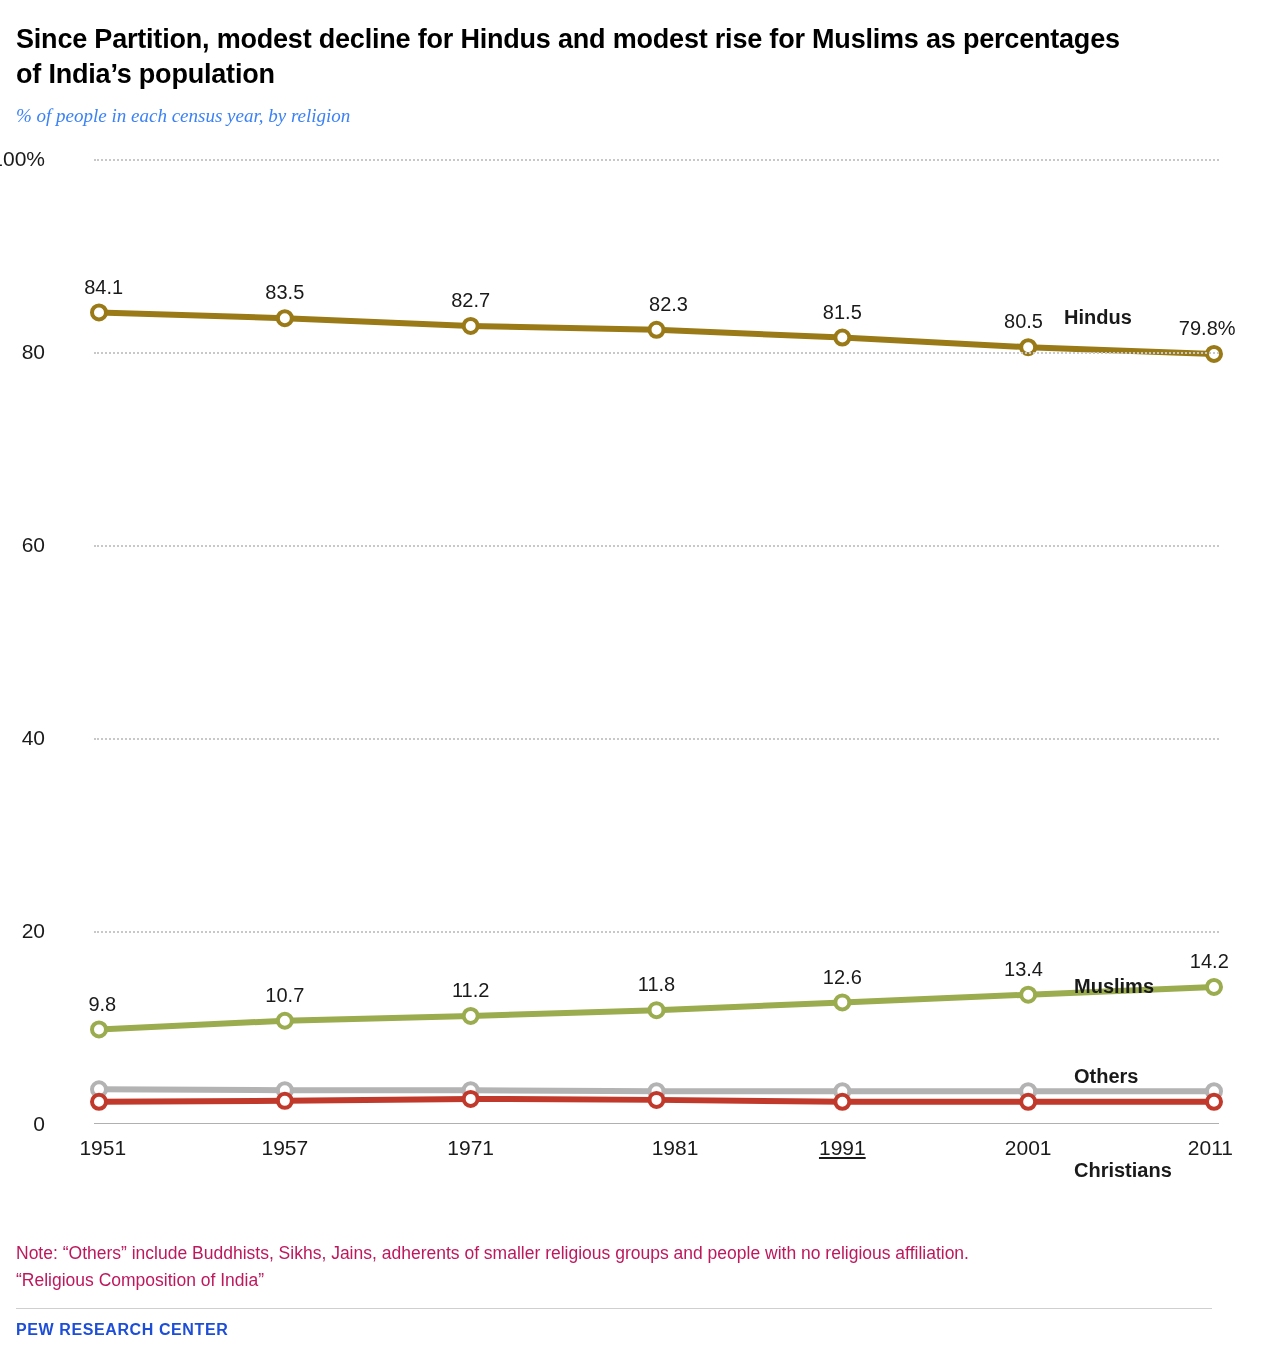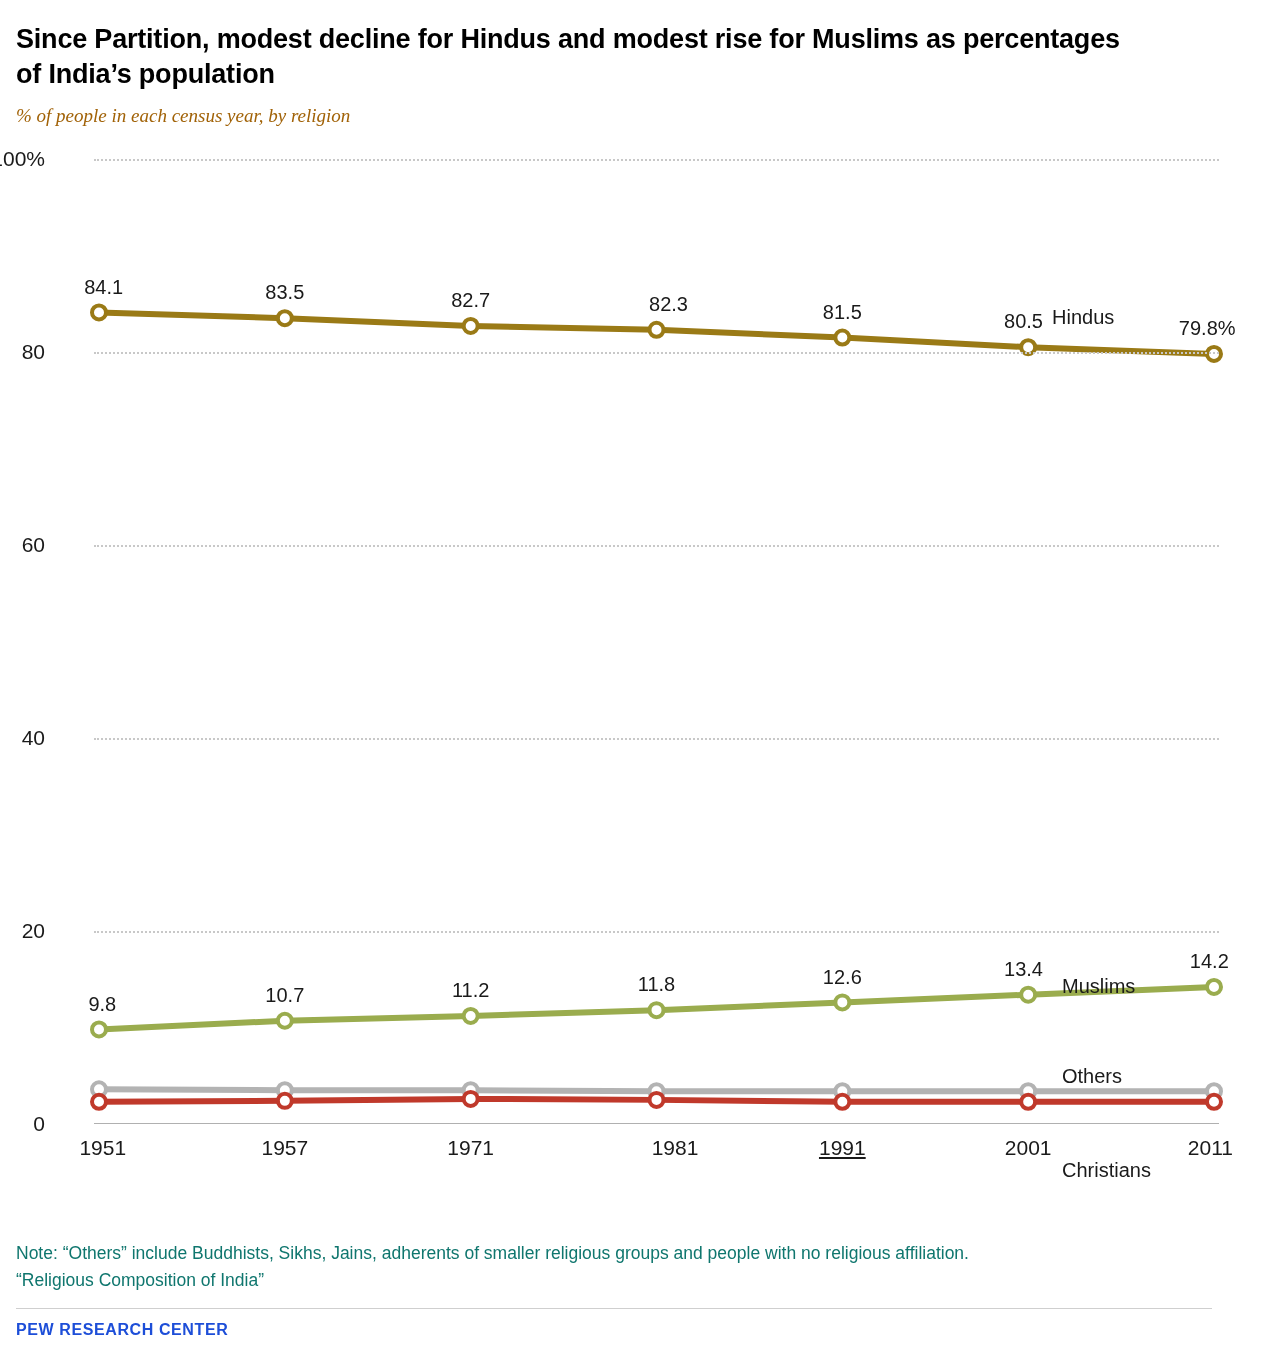--- a/index.html
+++ b/index.html
@@ -28,21 +28,21 @@
     line-height: 1.28;
     letter-spacing: -0.2px;
     color: #000000;
     margin: 22px 0 0 0;
     max-width: 1120px;
   }
   .subtitle {
     font-family: "Liberation Serif", serif;
     font-style: italic;
     font-size: 19px;
-    color: #a16207;
+    color: #3b82f6;
     margin: 14px 0 0 0;
   }
   .chart-area {
     position: relative;
     width: 1248px;
     height: 1030px;
     margin-top: 10px;
   }
   .plot {
     position: absolute;
@@ -85,41 +85,42 @@
   .dlabel {
     position: absolute;
     font-size: 20px;
     color: #1a1a1a;
     transform: translate(-50%, -100%);
     white-space: nowrap;
   }
   .serieslabel {
     position: absolute;
     font-size: 20px;
-    font-weight: normal;
-    color: #1a1a1a;
-    white-space: nowrap;
+    font-weight: bold;
+    color: #1a1a1a;
+    white-space: nowrap;
+    margin-left: 12px;
   }
   svg.lines {
     position: absolute;
     left: 0;
     top: 0;
     width: 1125px;
     height: 965px;
     overflow: visible;
   }
   .footer {
     position: absolute;
     left: 16px;
     top: 1218px;
     width: 1200px;
   }
   .note-line {
     font-size: 17.5px;
-    color: #0f766e;
+    color: #be185d;
     line-height: 1.55;
   }
   .rule {
     margin-top: 14px;
     border-top: 1px solid #cfcfcf;
     width: 1196px;
   }
   .brand {
     margin-top: 12px;
     font-size: 16px;

